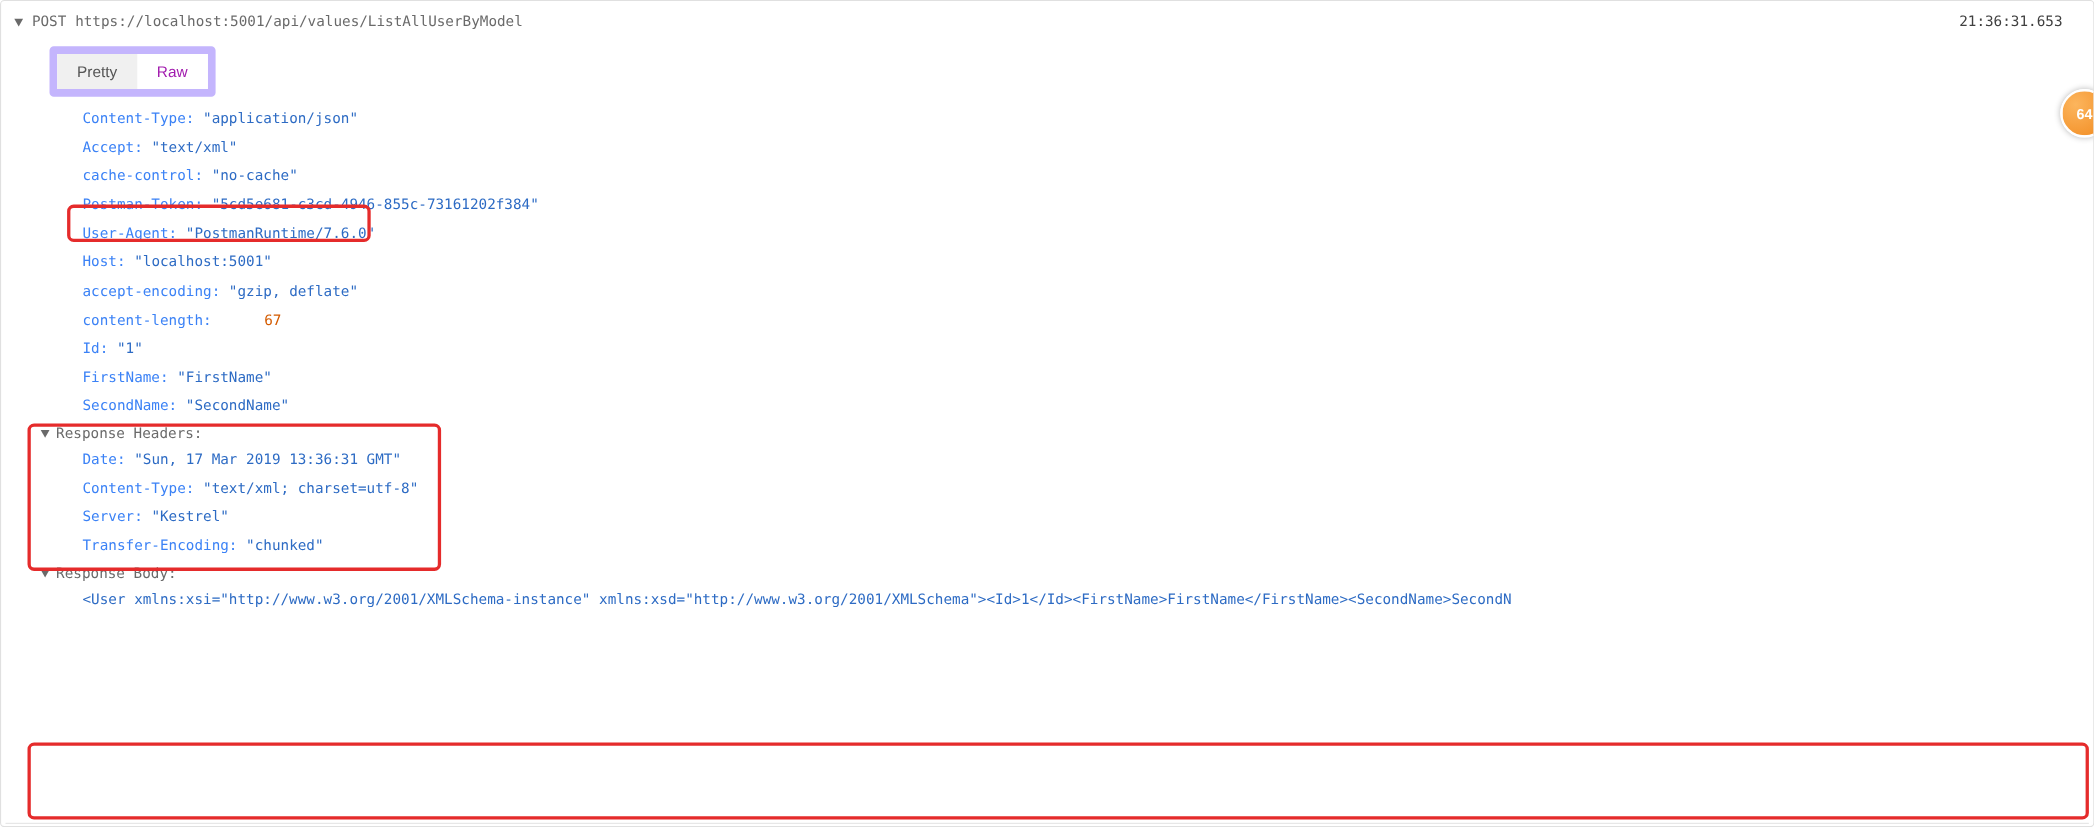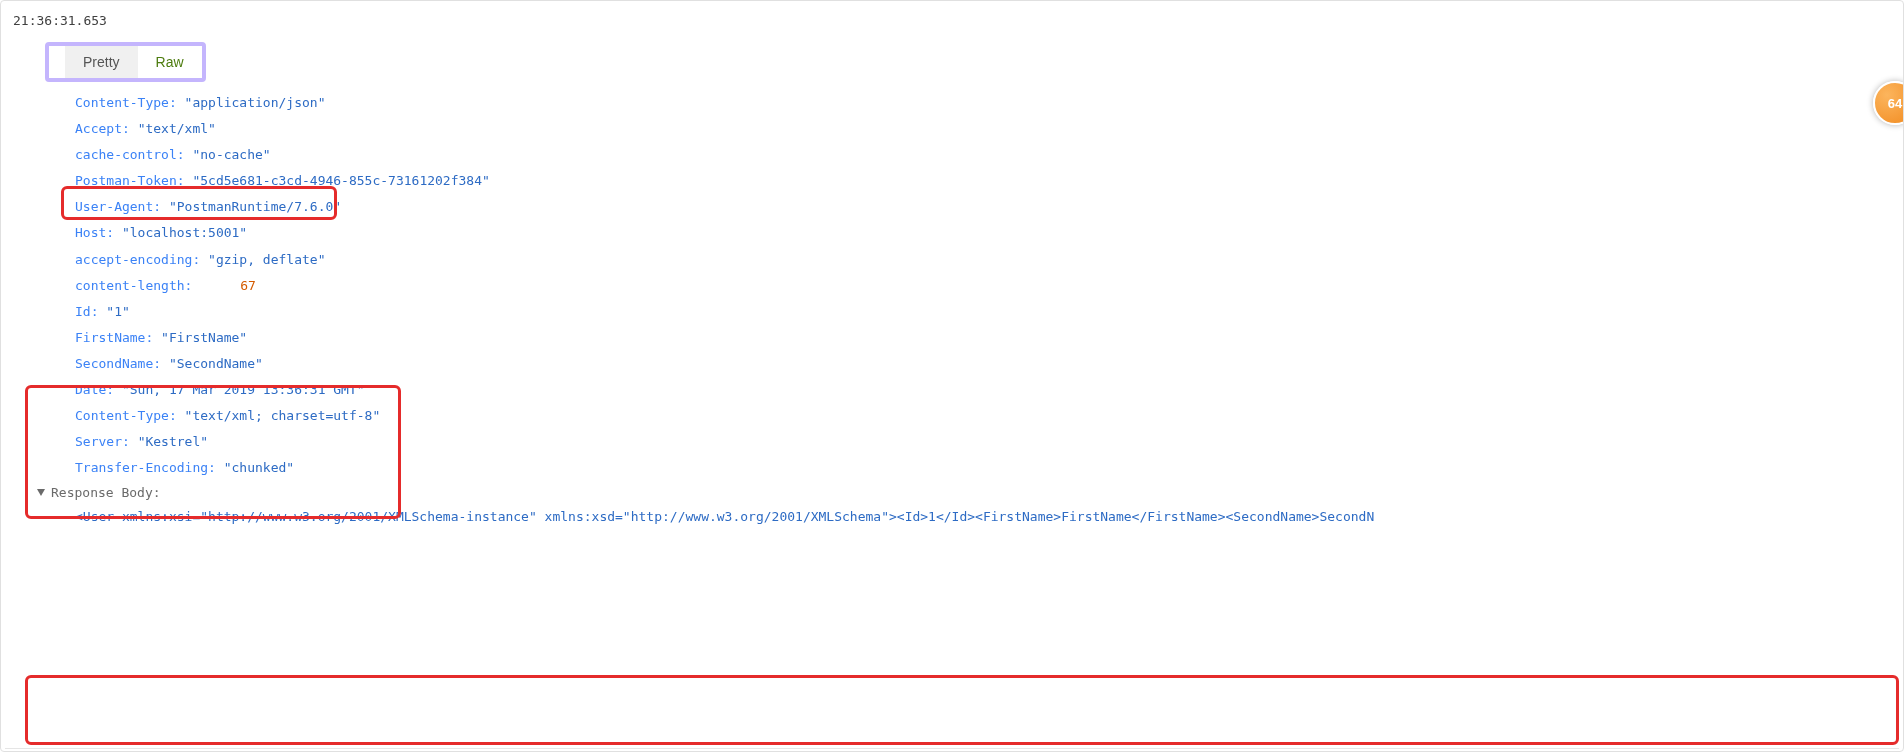--- a/index.html
+++ b/index.html
@@ -32,36 +32,35 @@
     border-left: 4px solid transparent;
     border-right: 4px solid transparent;
     border-top: 7px solid #6a6a6a;
     margin-right: 8px;
   }
   .method { color: #6a6a6a; margin-right: 8px; }
   .url { color: #6a6a6a; }
   .timestamp { color: #404040; padding-right: 16px; }
   .tabs {
     display: inline-flex;
-    border: 4px solid #c4b5fd;
+    border: 7px solid #c4b5fd;
     border-radius: 4px;
     margin: 8px 0 8px 44px;
     overflow: hidden;
-    padding-left: 16px;
   }
   .tab {
     padding: 8px 18px;
     color: #6a6a6a;
     background: #fff;
     cursor: pointer;
     font-family: -apple-system, BlinkMacSystemFont, "Segoe UI", sans-serif;
     font-size: 14px;
   }
   .tab.active { background: #f0f0f0; color: #555; }
-  .tab.inactive { color: #4d7c0f; }
+  .tab.inactive { color: #a21caf; }
   .section-header {
     display: flex;
     align-items: center;
     padding: 4px 0 4px 36px;
     color: #6a6a6a;
   }
   .section-header .caret { margin-right: 6px; }
   .kv-line {
     padding: 2px 0 2px 74px;
     line-height: 1.7;
@@ -102,20 +101,25 @@
     bottom:2px;
     left:2px; right:2px;
   }
 </style>
 </head>
 <body>
 
 <div class="container">
 
   <div class="top-row">
+    <div class="left">
+      <span class="caret"></span>
+      <span class="method">POST</span>
+      <span class="url">https://localhost:5001/api/values/ListAllUserByModel</span>
+    </div>
     <span class="timestamp">21:36:31.653</span>
   </div>
 
   <div class="tabs">
     <div class="tab active">Pretty</div>
     <div class="tab inactive">Raw</div>
   </div>
 
   
   <div id="req-headers-list">
@@ -130,20 +134,24 @@
     </div>
 
   
   <div id="req-body-list">
       <div class="kv-line"><span class="key">Id: </span><span class="val-str">"1"</span></div>
       <div class="kv-line"><span class="key">FirstName: </span><span class="val-str">"FirstName"</span></div>
       <div class="kv-line"><span class="key">SecondName: </span><span class="val-str">"SecondName"</span></div>
     </div>
 
   
+  <div class="section-header">
+    <span class="caret"></span>
+    <span>Response Headers:</span>
+  </div>
   <div id="res-headers-list">
       <div class="kv-line"><span class="key">Date: </span><span class="val-str">"Sun, 17 Mar 2019 13:36:31 GMT"</span></div>
       <div class="kv-line"><span class="key">Content-Type: </span><span class="val-str">"text/xml; charset=utf-8"</span></div>
       <div class="kv-line"><span class="key">Server: </span><span class="val-str">"Kestrel"</span></div>
       <div class="kv-line"><span class="key">Transfer-Encoding: </span><span class="val-str">"chunked"</span></div>
     </div>
 
   
   <div class="section-header">
     <span class="caret"></span>

